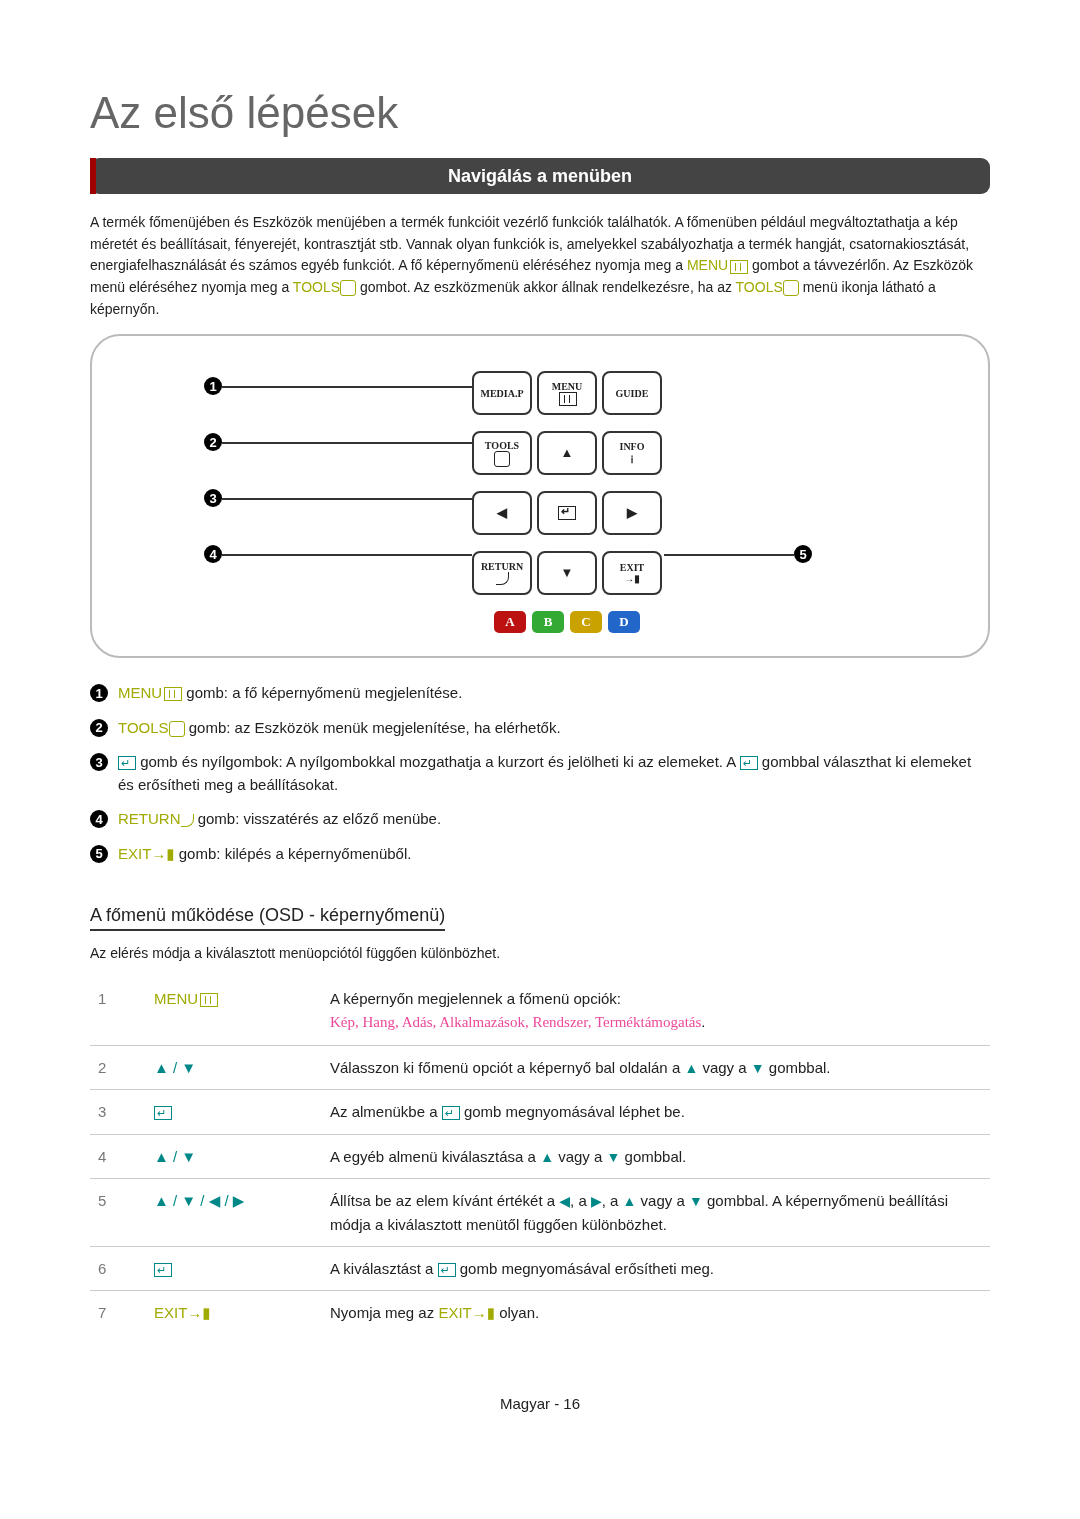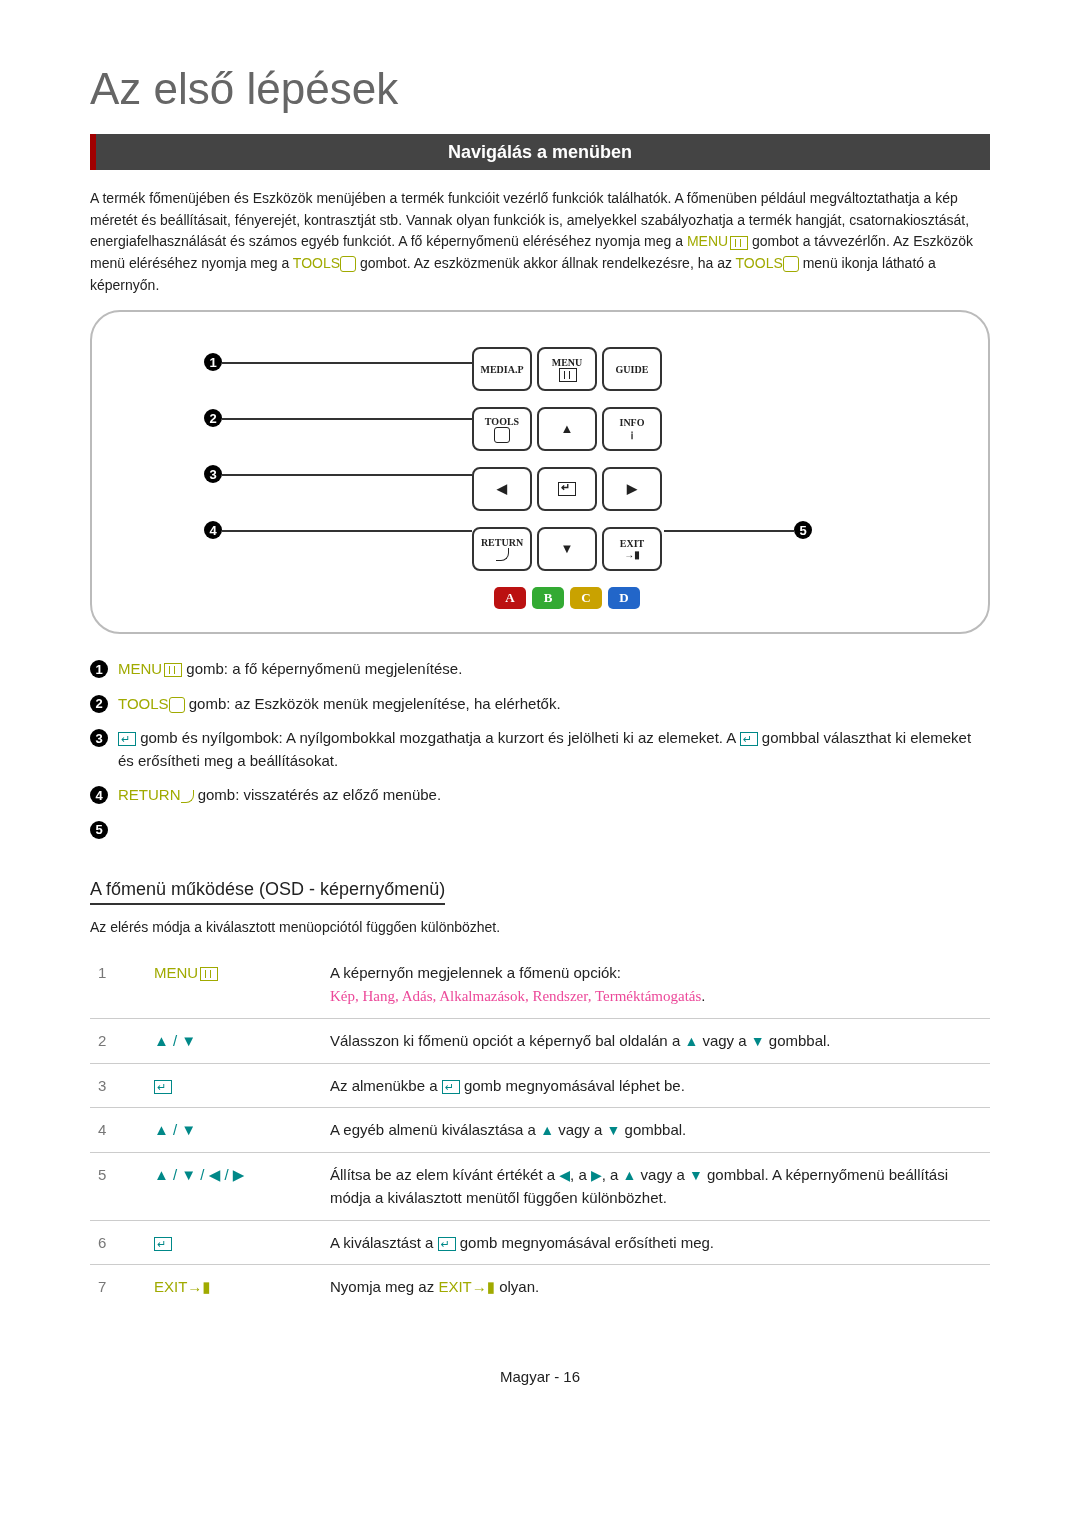--- a/index.html
+++ b/index.html
@@ -5,37 +5,38 @@
 body {
   margin: 0;
   padding: 0;
   background: #fff;
   font-family: Arial, Helvetica, sans-serif;
   color: #222;
   width: 1080px;
 }
 .page {
   width: 1080px;
-  padding: 64px 90px 40px 90px;
+  padding: 88px 90px 40px 90px;
   box-sizing: border-box;
 }
 .page-title {
   font-size: 44px;
   font-weight: 300;
   color: #666;
   margin-bottom: 20px;
 }
 .section-bar {
   background: #444;
   height: 36px;
   display: flex;
   align-items: center;
   justify-content: center;
   margin-bottom: 18px;
   position: relative;
+  border-radius: 9px;
 }
 .section-bar::before {
   content: "";
   position: absolute;
   left: 0; top: 0; bottom: 0;
   width: 6px;
   background: #a00000;
 }
 .section-bar-text {
   color: #fff;
@@ -345,20 +346,24 @@
     </div>
     <div class="legend-item">
       <span class="bullet">4</span>
       <div>
         <span class="lime">RETURN</span><span class="lime icon-return"></span>
         <span> gomb: visszatérés az előző menübe.</span>
       </div>
     </div>
     <div class="legend-item">
       <span class="bullet">5</span>
+      <div>
+        <span class="lime">EXIT</span><span class="lime">→▮</span>
+        <span> gomb: kilépés a képernyőmenüből.</span>
+      </div>
     </div>
   </div>
 
   
   <div class="subhead">A főmenü működése (OSD - képernyőmenü)</div>
   <div class="paragraph">Az elérés módja a kiválasztott menüopciótól függően különbözhet.</div>
 
   <table class="steps-table">
     <tbody>
         <tr>

